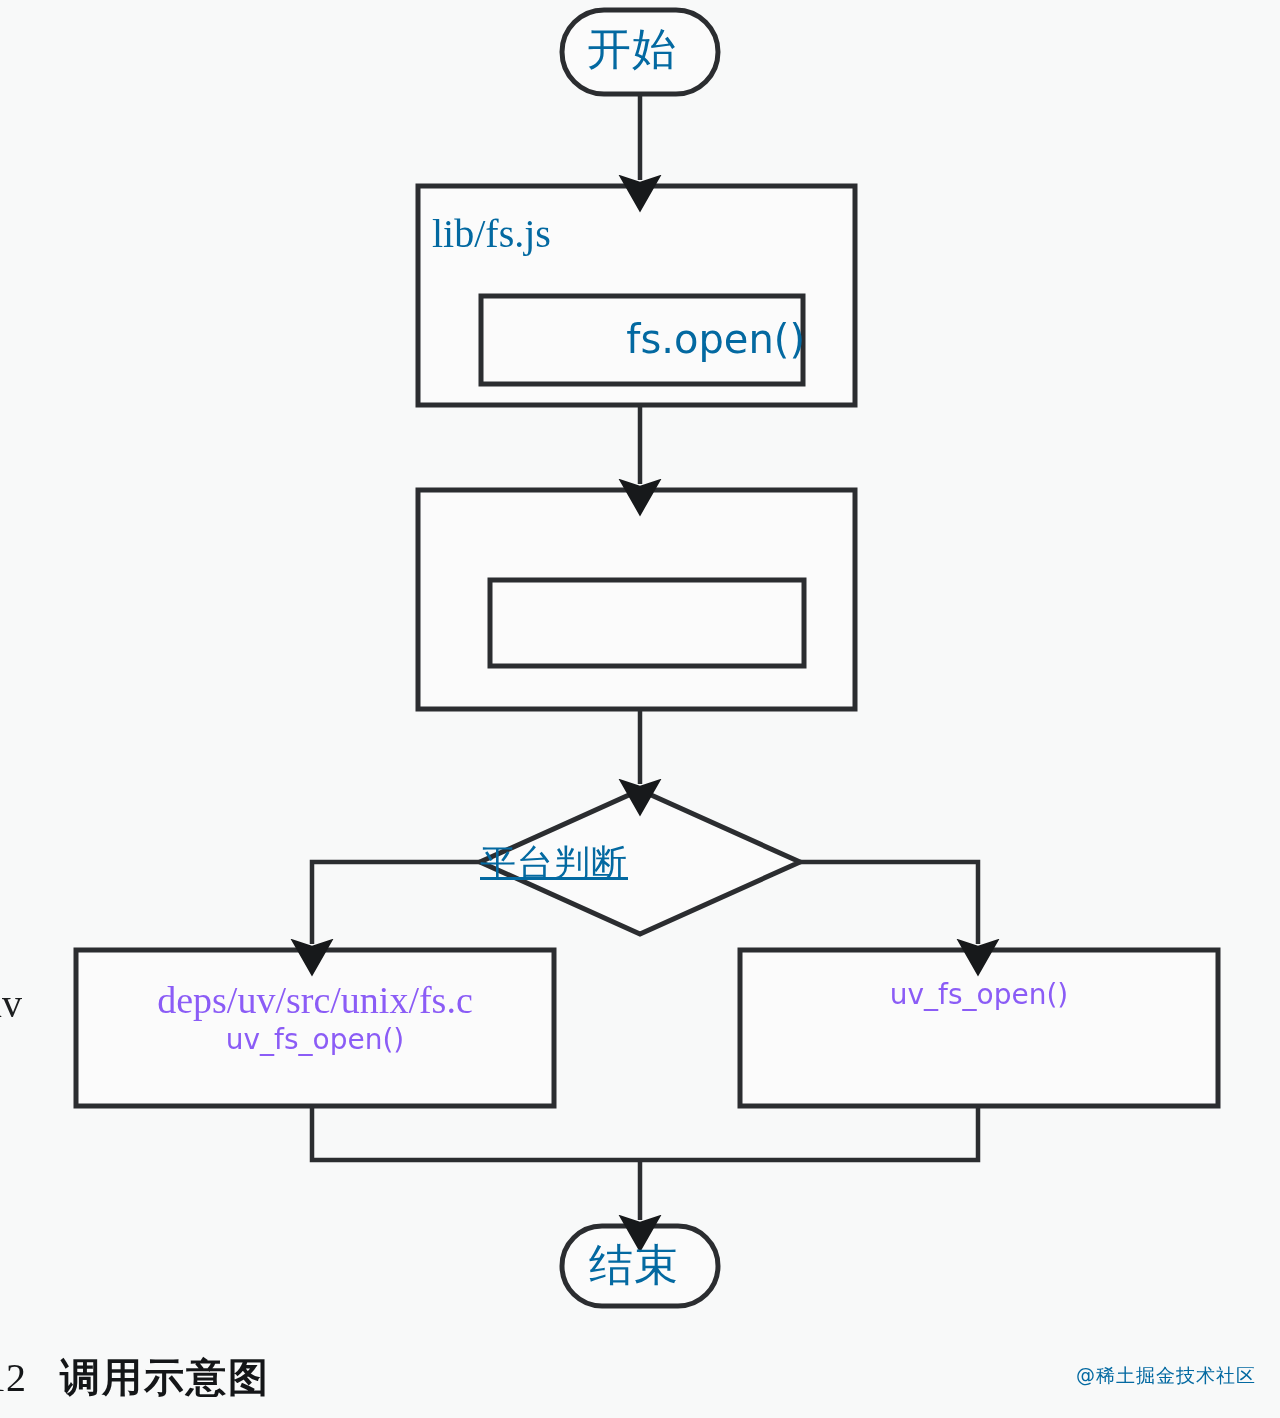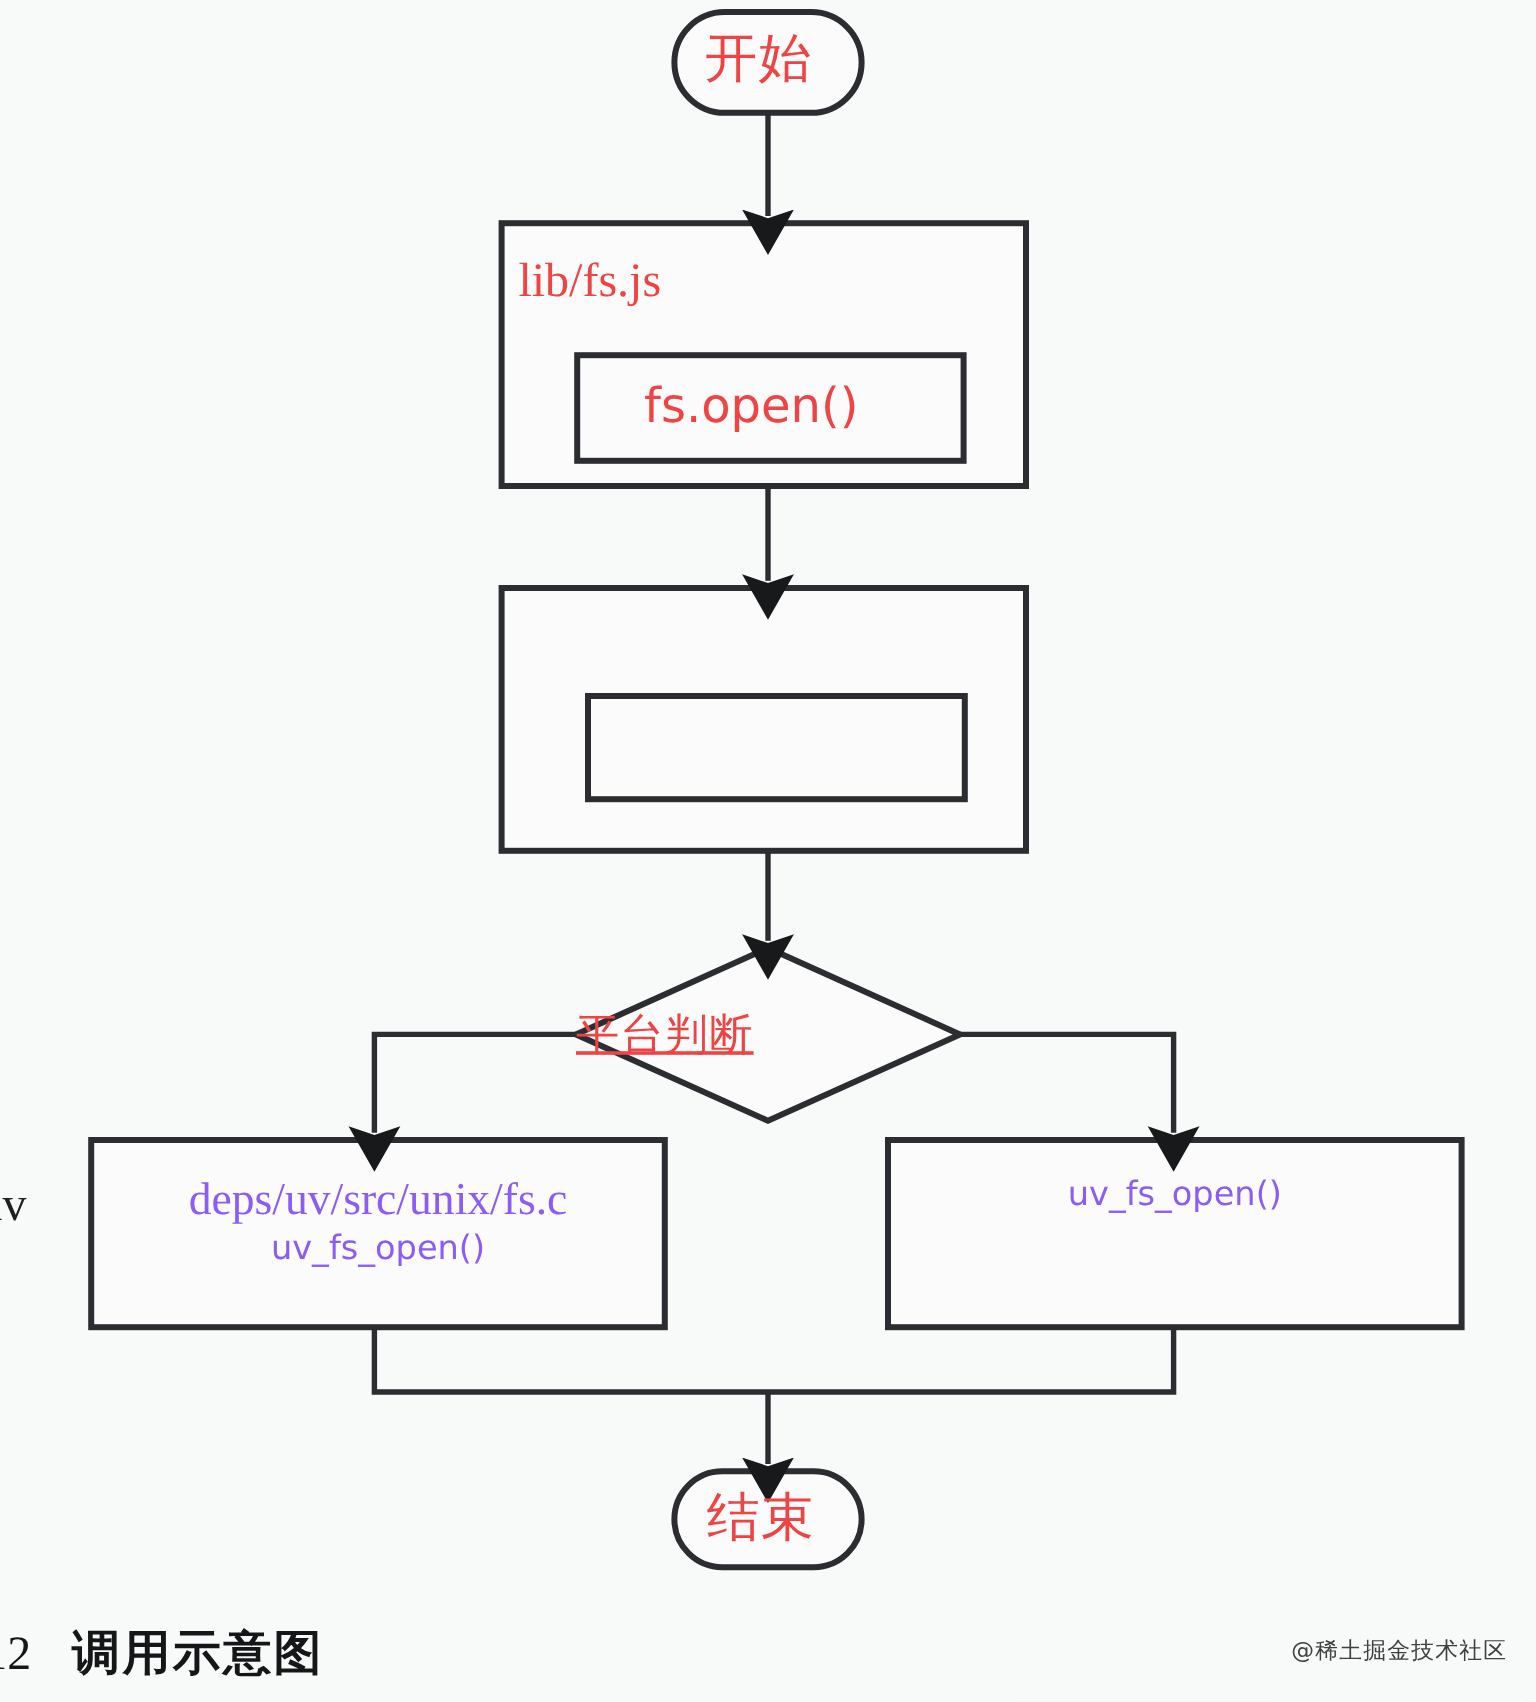--- a/index.html
+++ b/index.html
@@ -20,21 +20,21 @@
   }
   #diagram-svg {
     position: absolute;
     left: 0;
     top: 0;
     width: 1280px;
     height: 1418px;
   }
   .node-text {
     position: absolute;
-    color: #ef4444;
+    color: #0369a1;
     white-space: nowrap;
     line-height: 1.12;
   }
   .serif {
     font-family: "Liberation Serif", "DejaVu Serif", serif;
     text-align: center;
   }
   .sans {
     font-family: "DejaVu Sans", "Liberation Sans", sans-serif;
   }
@@ -104,21 +104,21 @@
     margin-left: 34px;
     letter-spacing: 2px;
   }
   
   #watermark {
     position: absolute;
     right: 24px;
     top: 1363px;
     font-family: "DejaVu Sans", "Liberation Sans", sans-serif;
     font-size: 19px;
-    color: #404040;
+    color: #0369a1;
     letter-spacing: 1px;
     white-space: nowrap;
   }
 </style>
 </head>
 <body>
 
 <div id="page">
 
   <svg id="diagram-svg" viewBox="0 0 1280 1418">
@@ -161,21 +161,21 @@
       <path d="M978,1106 L978,1160 L640,1160"></path>
 
       <line x1="640" y1="1160" x2="640" y2="1220" marker-end="url(#arrowhead)"></line>
     </g>
   </svg>
 
   <div class="node-text terminator-label sans" style="left:587px; top:24px;">开始</div>
 
   <div class="node-text file-label serif" style="left:432px; top:212px;">lib/fs.js</div>
 
-  <div class="node-text call-label-sans sans" style="left:465px; top:317px; width:322px; text-align:center;">fs.open()</div>
+  <div class="node-text call-label-sans sans" style="left:483px; top:317px; width:322px; text-align:right;">fs.open()</div>
 
 
 
   <div class="node-text decision-label sans" style="left:480px; top:843px; width:320px; text-align:left;text-decoration:underline;">平台判断</div>
 
   <div class="branch-text" style="left:76px; top:978px; width:478px;">
     <span class="branch-path">deps/uv/src/unix/fs.c</span>
     <span class="branch-fn">uv_fs_open()</span>
   </div>
 

